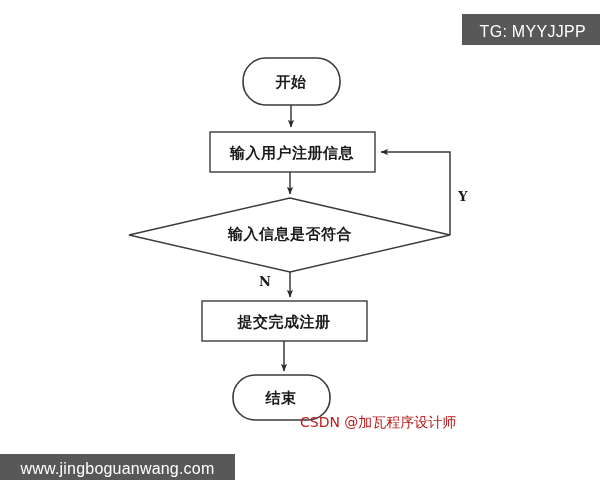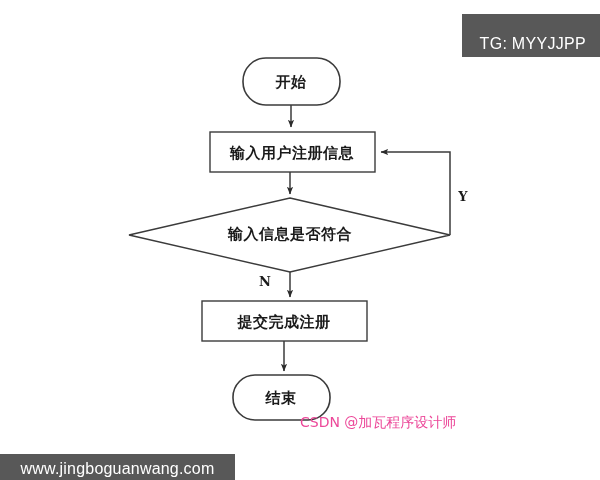--- a/index.html
+++ b/index.html
@@ -65,21 +65,21 @@
   }
   .watermark-bar span {
     color: #ffffff;
     font-family: "Liberation Sans", sans-serif;
     white-space: nowrap;
   }
   #tg-watermark {
     right: 0;
     top: 14px;
     height: 27px;
-    padding: 16px 14px 0 18px;
+    padding: 4px 14px 0 18px;
   }
   #tg-watermark span {
     font-size: 16px;
     letter-spacing: 0.3px;
   }
   #url-watermark {
     left: 0;
     top: 438px;
     height: 29px;
     width: 235px;
@@ -88,21 +88,21 @@
   #url-watermark span {
     font-size: 16px;
     letter-spacing: 0.2px;
   }
   #csdn-watermark {
     position: absolute;
     left: 300px;
     top: 414px;
     font-family: "DejaVu Sans", "Liberation Sans", sans-serif;
     font-size: 14px;
-    color: #ec4899;
+    color: #b91c1c;
     white-space: nowrap;
   }
 </style>
 </head>
 <body>
 
 <div id="canvas">
 
   <svg id="flow-svg" viewBox="0 0 600 480">
     <defs>

